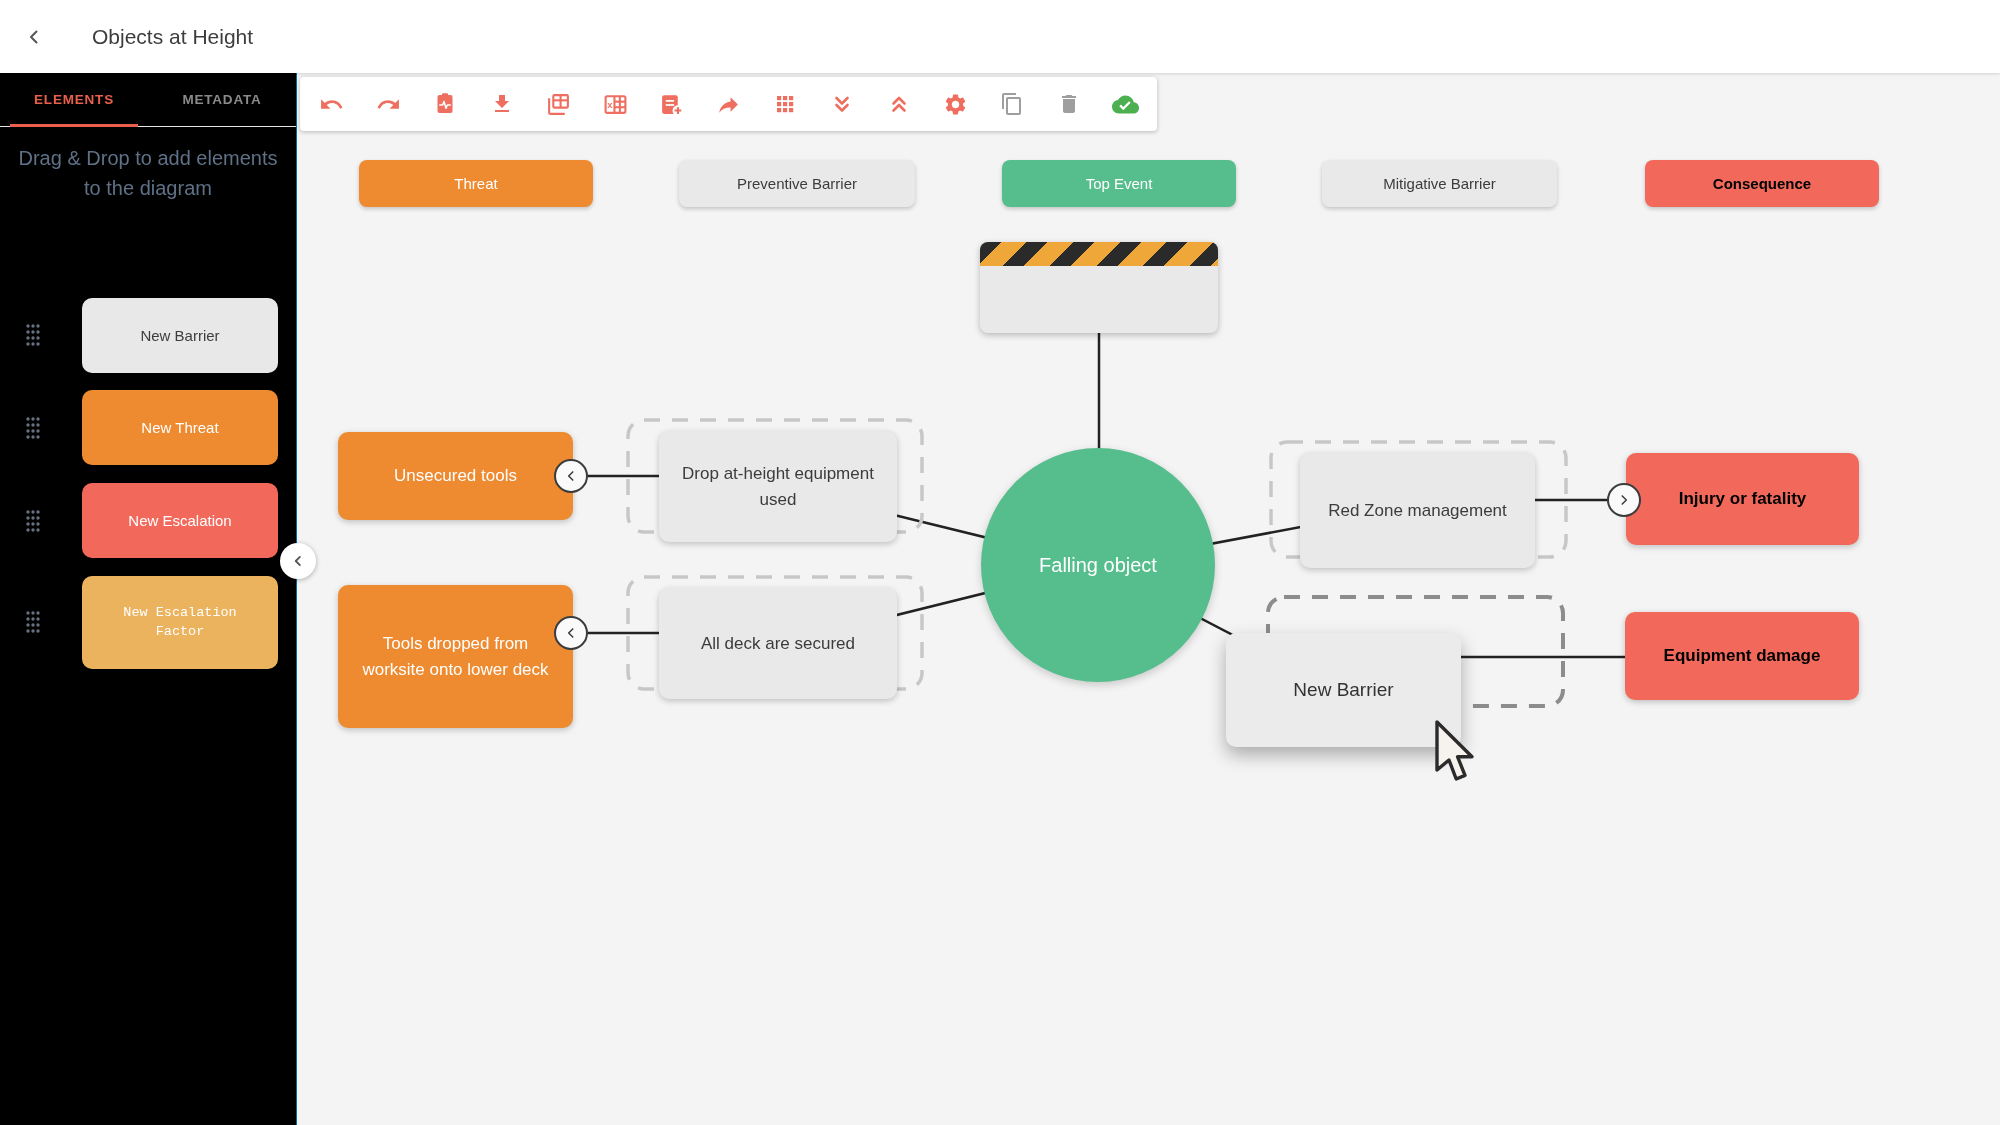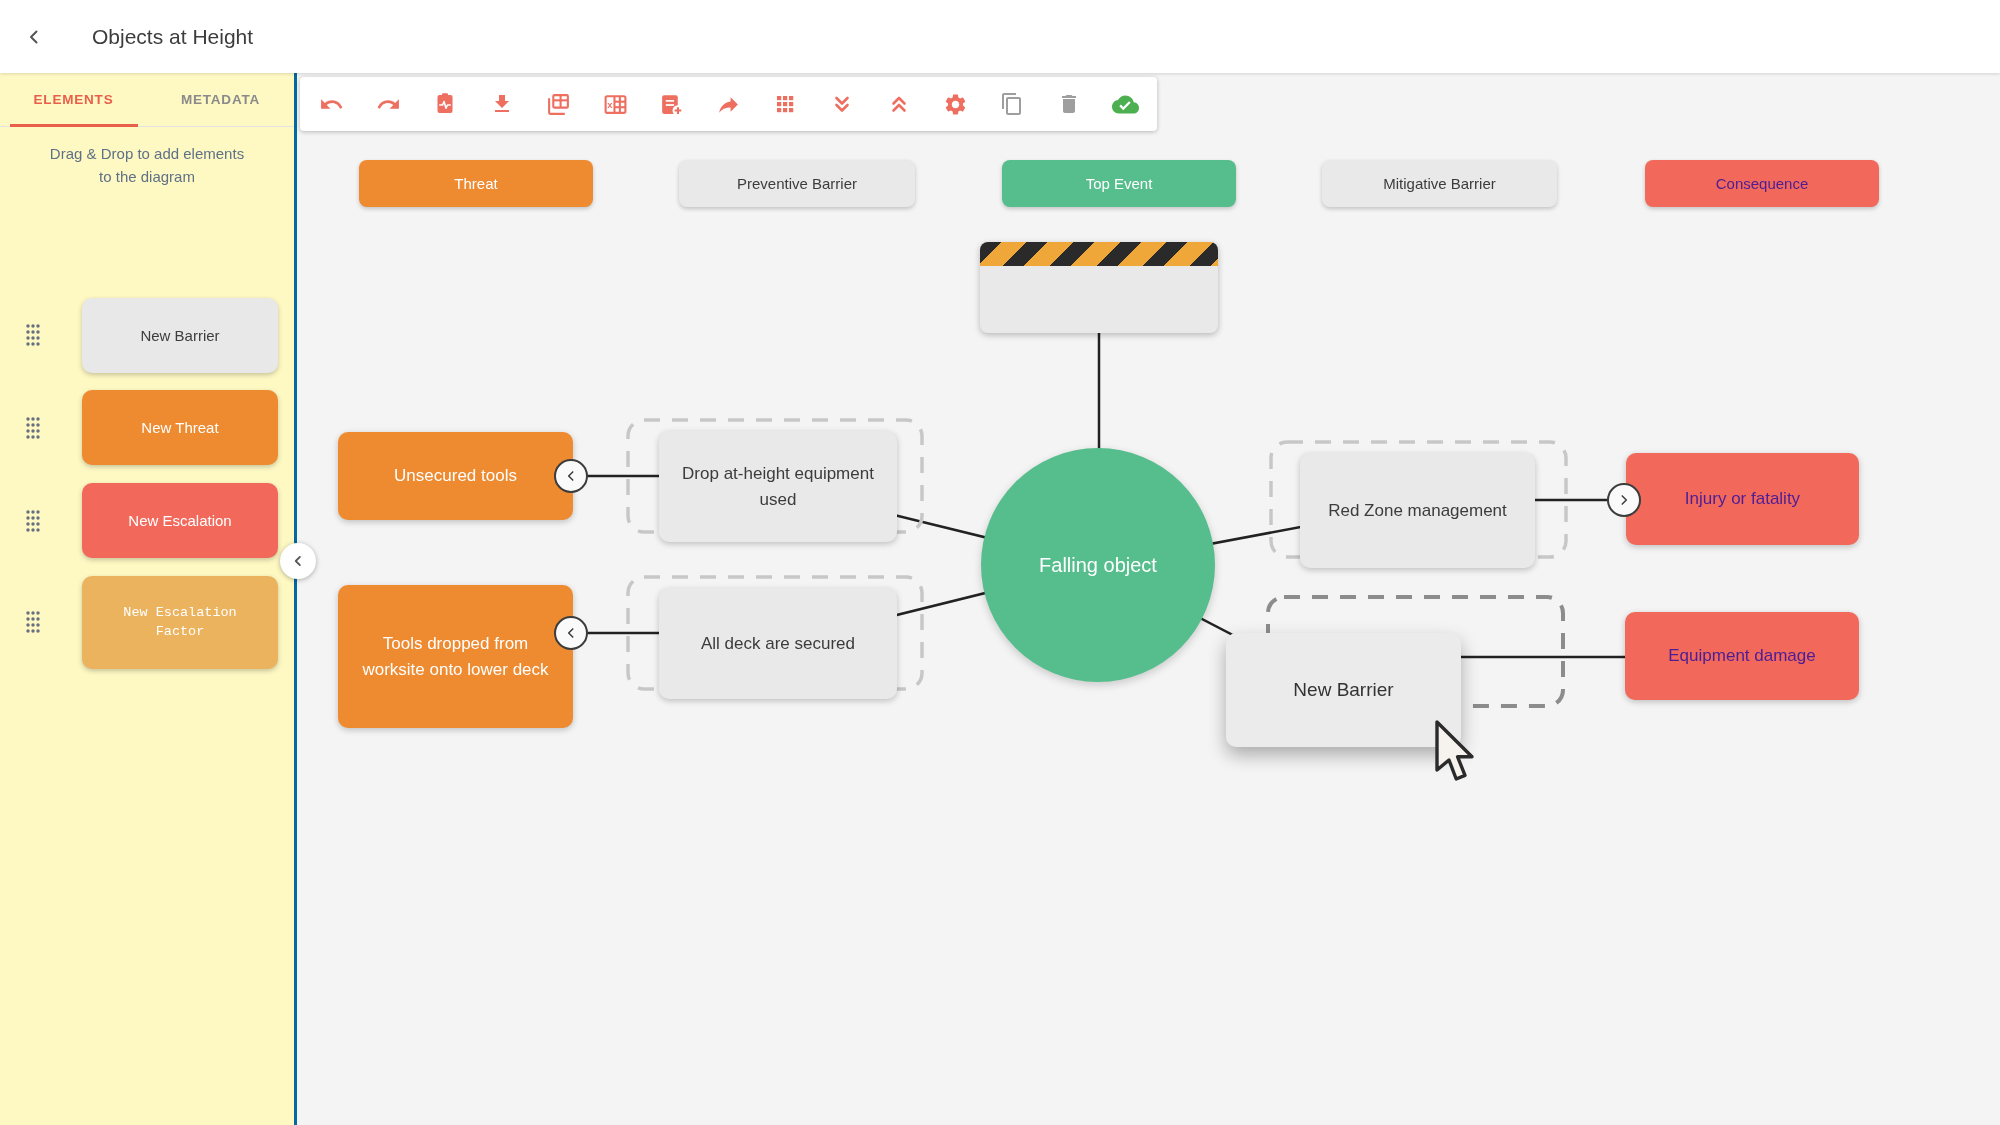--- a/index.html
+++ b/index.html
@@ -7,28 +7,28 @@
   body { font-family:"Liberation Sans", sans-serif; background:#f4f4f4; overflow:hidden; }
   #stage { position:relative; width:2000px; height:1125px; background:#f4f4f4; }
 
   
   .topbar { position:absolute; left:0; top:0; width:2000px; height:73px; background:#fff;
             box-shadow:0 1px 3px rgba(0,0,0,.14); z-index:30; display:flex; align-items:center; }
   .back-btn { width:40px; height:40px; margin-left:14px; display:flex; align-items:center; justify-content:center; cursor:pointer; }
   .page-title { margin-left:38px; font-size:21px; color:#3d3d3d; }
 
   
-  .sidebar { position:absolute; left:0; top:73px; width:297px; height:1052px; background:#fef9c3;
-             border-right:3px solid #0369a1; z-index:20; }
+  .sidebar { position:absolute; left:0; top:73px; width:297px; height:1052px; background:#000000;
+             border-right:1px solid #0369a1; z-index:20; }
   .tabbar { position:relative; height:54px; border-bottom:1px solid #e4e4e4; display:flex; }
   .tab { flex:1; display:flex; align-items:center; justify-content:center; font-size:13.5px;
          letter-spacing:.8px; font-weight:700; color:#8a8a8a; cursor:pointer; }
   .tab.active { color:#e8604c; }
   .tab-indicator { position:absolute; left:10px; bottom:-1px; width:128px; height:3px; background:#e8604c; }
-  .hint { margin-top:16px; text-align:center; font-size:15px; line-height:1.5; color:#5f7186; }
+  .hint { margin-top:16px; text-align:center; font-size:20px; line-height:1.5; color:#5f7186; }
   .palette-card { position:absolute; left:82px; width:196px; border-radius:10px;
                   display:flex; align-items:center; justify-content:center; text-align:center;
                   font-size:15px; box-shadow:0 2px 5px rgba(0,0,0,.22); cursor:grab; padding:6px 14px; }
   .drag-handle { position:absolute; left:24px; width:18px; height:24px; cursor:grab; }
   .card-barrier { background:#e8e8e8; color:#3d3d3d; }
   .card-threat { background:#ee8a30; color:#fff; }
   .card-consequence { background:#f2695c; color:#fff; }
   .card-escalation { background:#ecb35f; color:#fff; font-size:13.5px; line-height:1.35; }
   .collapse-btn { position:absolute; left:280px; top:543px; width:36px; height:36px; border-radius:50%;
                   background:#fff; box-shadow:0 1px 5px rgba(0,0,0,.3); z-index:40;
@@ -42,21 +42,21 @@
 
   
   .canvas { position:absolute; left:297px; top:73px; width:1703px; height:1052px; background:#f4f4f4; }
   #wires { position:absolute; left:0; top:0; width:2000px; height:1125px; z-index:1; pointer-events:none; }
   .node { position:absolute; z-index:5; display:flex; align-items:center; justify-content:center;
           text-align:center; border-radius:10px; box-shadow:0 2px 6px rgba(0,0,0,.22); padding:6px 14px; }
   .header-node { border-radius:8px; font-size:15px; z-index:6; box-shadow:0 2px 4px rgba(0,0,0,.2);margin-left:20px; }
   .orange { background:#ee8a30; color:#fff; }
   .greybox { background:#e9e9e9; color:#3c3c3c; }
   .greenhdr { background:#56bd8d; color:#fff; }
-  .redbox { background:#f2695c; color:#4c1d95; }
+  .redbox { background:#f2695c; color:#000000;font-weight:bold; }
   .node-label { line-height:1.5; }
   .big-text { font-size:17px; }
   .hazard-box { position:absolute; left:980px; top:242px; width:238px; height:91px; border-radius:8px;
                 background:#e9e9e9; box-shadow:0 2px 6px rgba(0,0,0,.25); z-index:5; overflow:hidden; }
   .hazard-stripes { height:24px; background:repeating-linear-gradient(135deg,#2a2a2a 0 15px,#f0a73a 15px 33px); }
   .hazard-label { height:67px; display:flex; align-items:center; justify-content:center;
                   font-size:17px; color:#3c3c3c; }
   .top-event-circle { position:absolute; left:981px; top:448px; width:234px; height:234px; border-radius:50%;
                       background:#56bd8d; color:#fff; font-size:20px; display:flex; align-items:center;
                       justify-content:center; z-index:5; box-shadow:0 3px 8px rgba(0,0,0,.18); }

